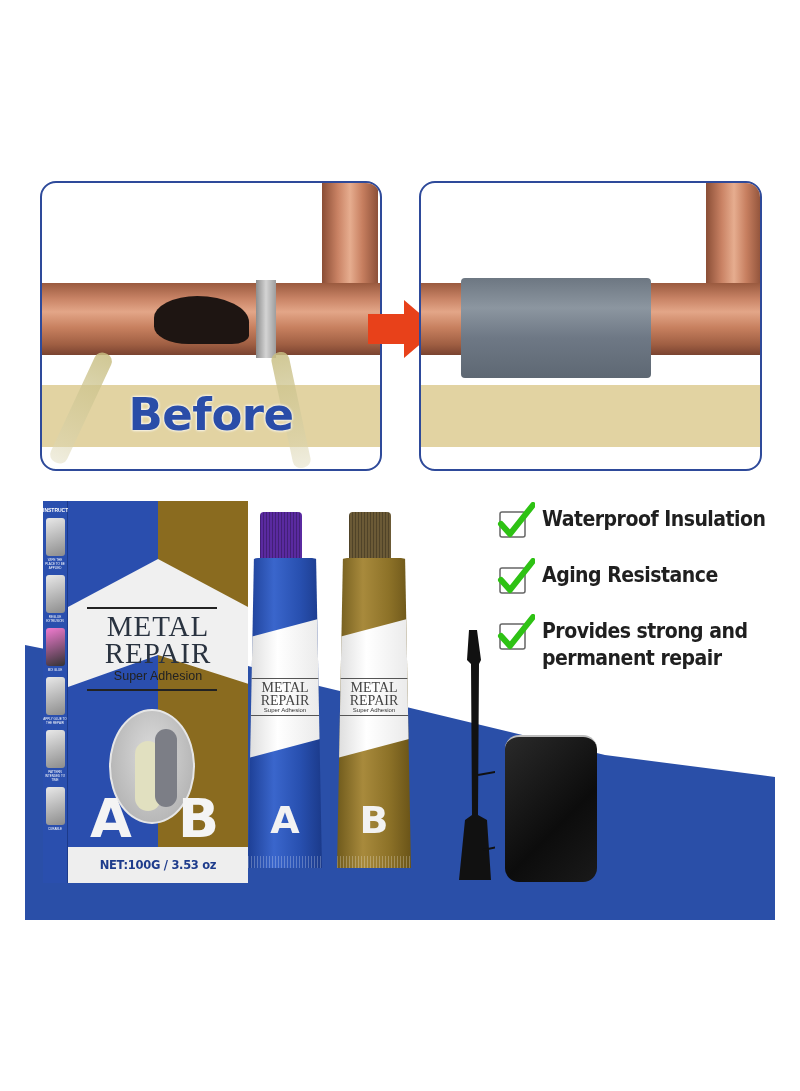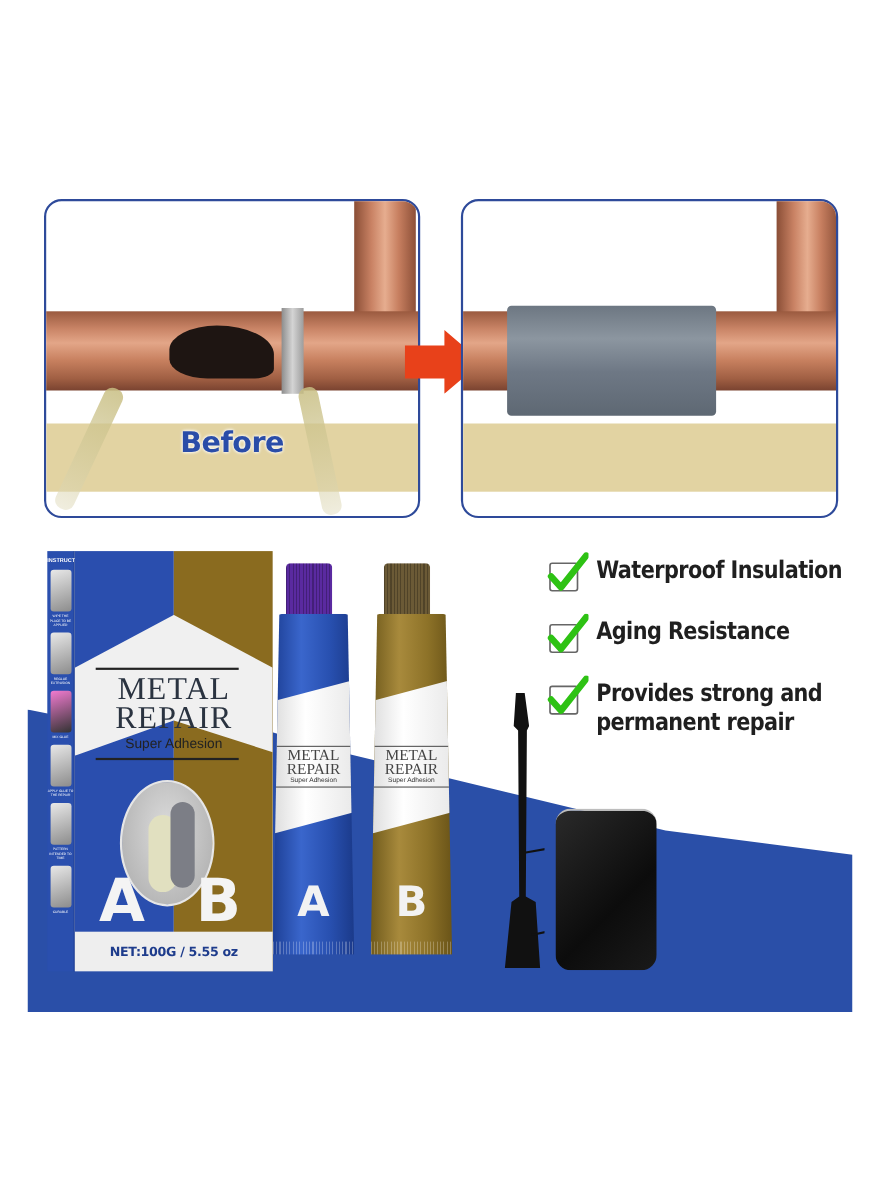--- a/index.html
+++ b/index.html
@@ -13,21 +13,21 @@
     overflow: hidden; background: #ffffff;
   }
   .panel-before { left: 40px; width: 342px; }
   .panel-after  { left: 419px; width: 343px; }
   .band {
     position: absolute; left: 0; right: 0; top: 202px; height: 62px;
     background: #e2d3a2;
   }
   .panel-label {
     position: absolute; left: 0; right: 0; top: 205px; text-align: center;
-    font-family: "DejaVu Sans", sans-serif; font-weight: bold; font-size: 26px;
+    font-family: "DejaVu Sans", sans-serif; font-weight: bold; font-size: 45px;
     color: #2a4da8; letter-spacing: -0.5px;
     text-shadow: 0 0 3px #fff, 0 0 3px #fff;
   }
   .pipe-h {
     position: absolute; height: 72px;
     background: linear-gradient(180deg,#9a5a3f 0%,#c98466 22%,#e3a688 40%,#c7805f 62%,#a05f43 85%,#7a4330 100%);
   }
   .pipe-v {
     position: absolute; width: 56px;
     background: linear-gradient(90deg,#8a4e36 0%,#c98264 28%,#e6ad8f 50%,#c77f60 72%,#8d5038 100%);
@@ -206,21 +206,21 @@
     <div class="bf-title" style="top:112px;">METAL</div>
     <div class="bf-title" style="top:139px;">REPAIR</div>
     <div class="bf-sub" style="top:168px;">Super Adhesion</div>
     <div class="bf-rule" style="top:188px;"></div>
     <div class="bf-oval">
       <div class="glue-a"></div>
       <div class="glue-b"></div>
     </div>
     <div class="bf-letter" style="left:22px;">A</div>
     <div class="bf-letter" style="left:110px;">B</div>
-    <div class="bf-net">NET:100G / 5.55 oz</div>
+    <div class="bf-net">NET:100G / 3.53 oz</div>
   </div>
 </div>
 
 <div class="tube" style="left:248px;">
   <div class="tube-cap" style="background-color:#5a2aa0;"></div>
   <div class="tube-body" style="background:linear-gradient(90deg,#1d3f95,#3a66cc 35%,#2850b0 70%,#1b3a8a);">
     <div class="tube-white"></div>
     <div class="tube-label">
       <span class="tube-title">METAL</span>
       <span class="tube-title">REPAIR</span>

